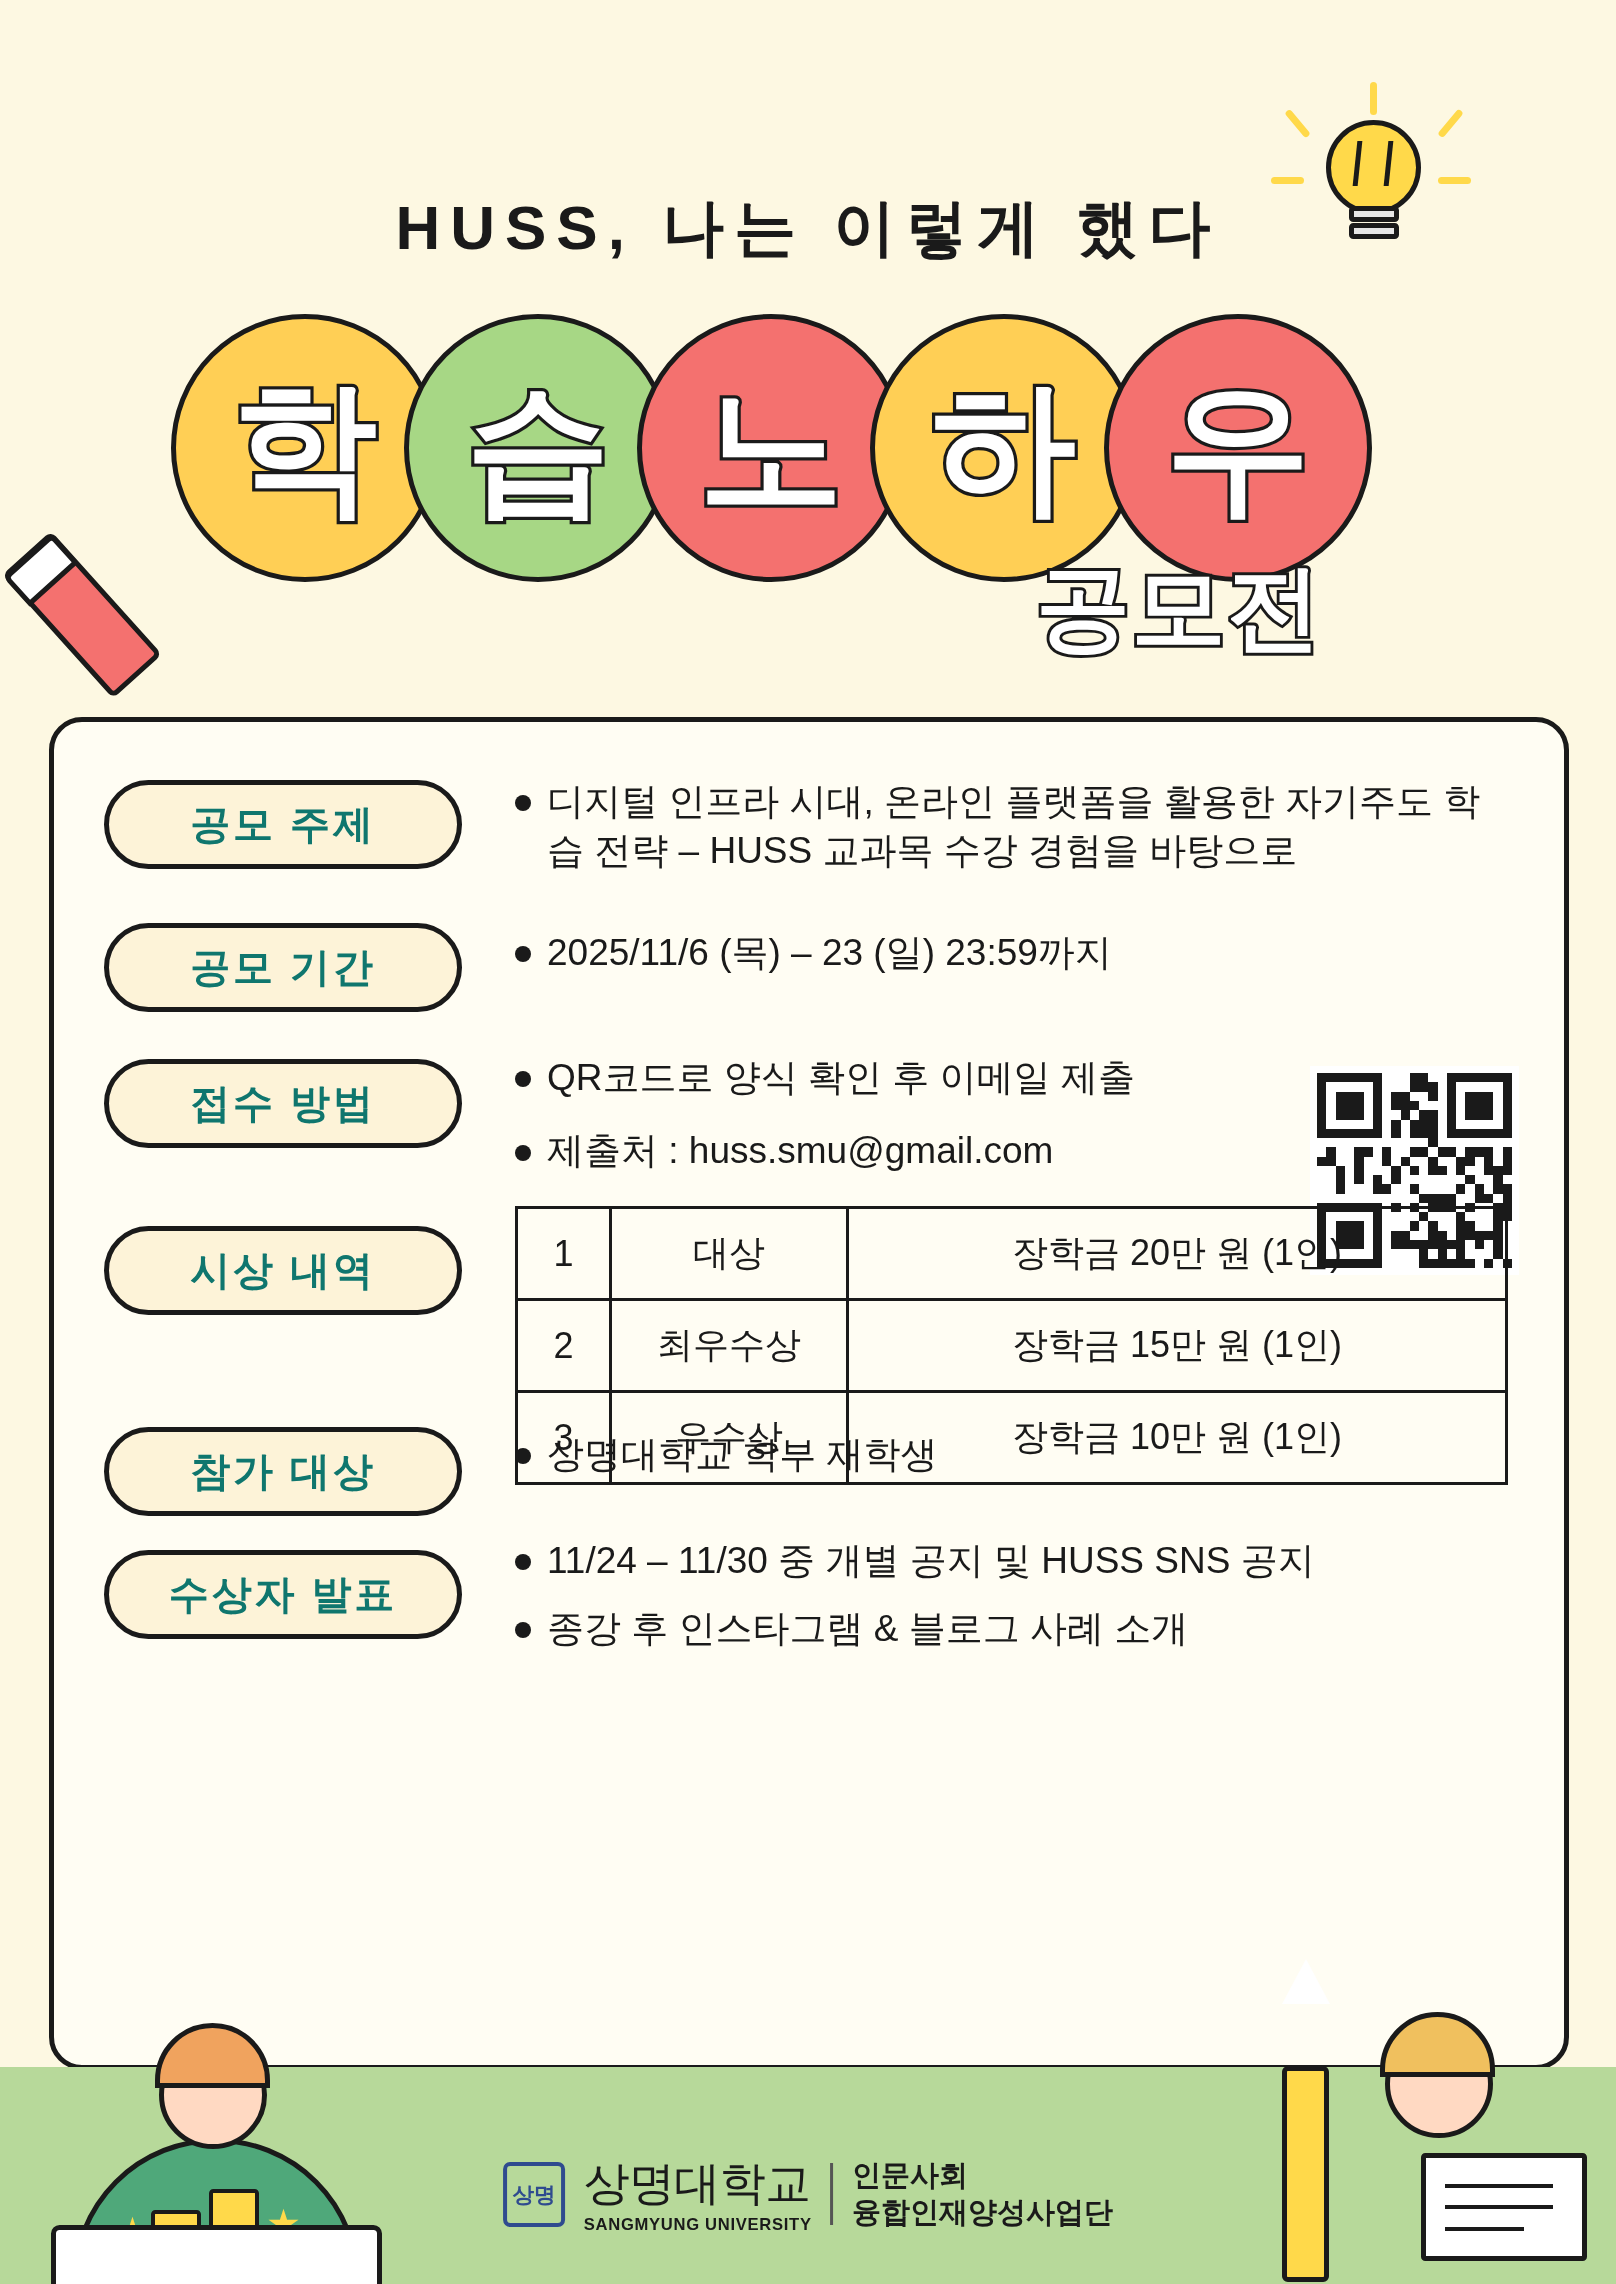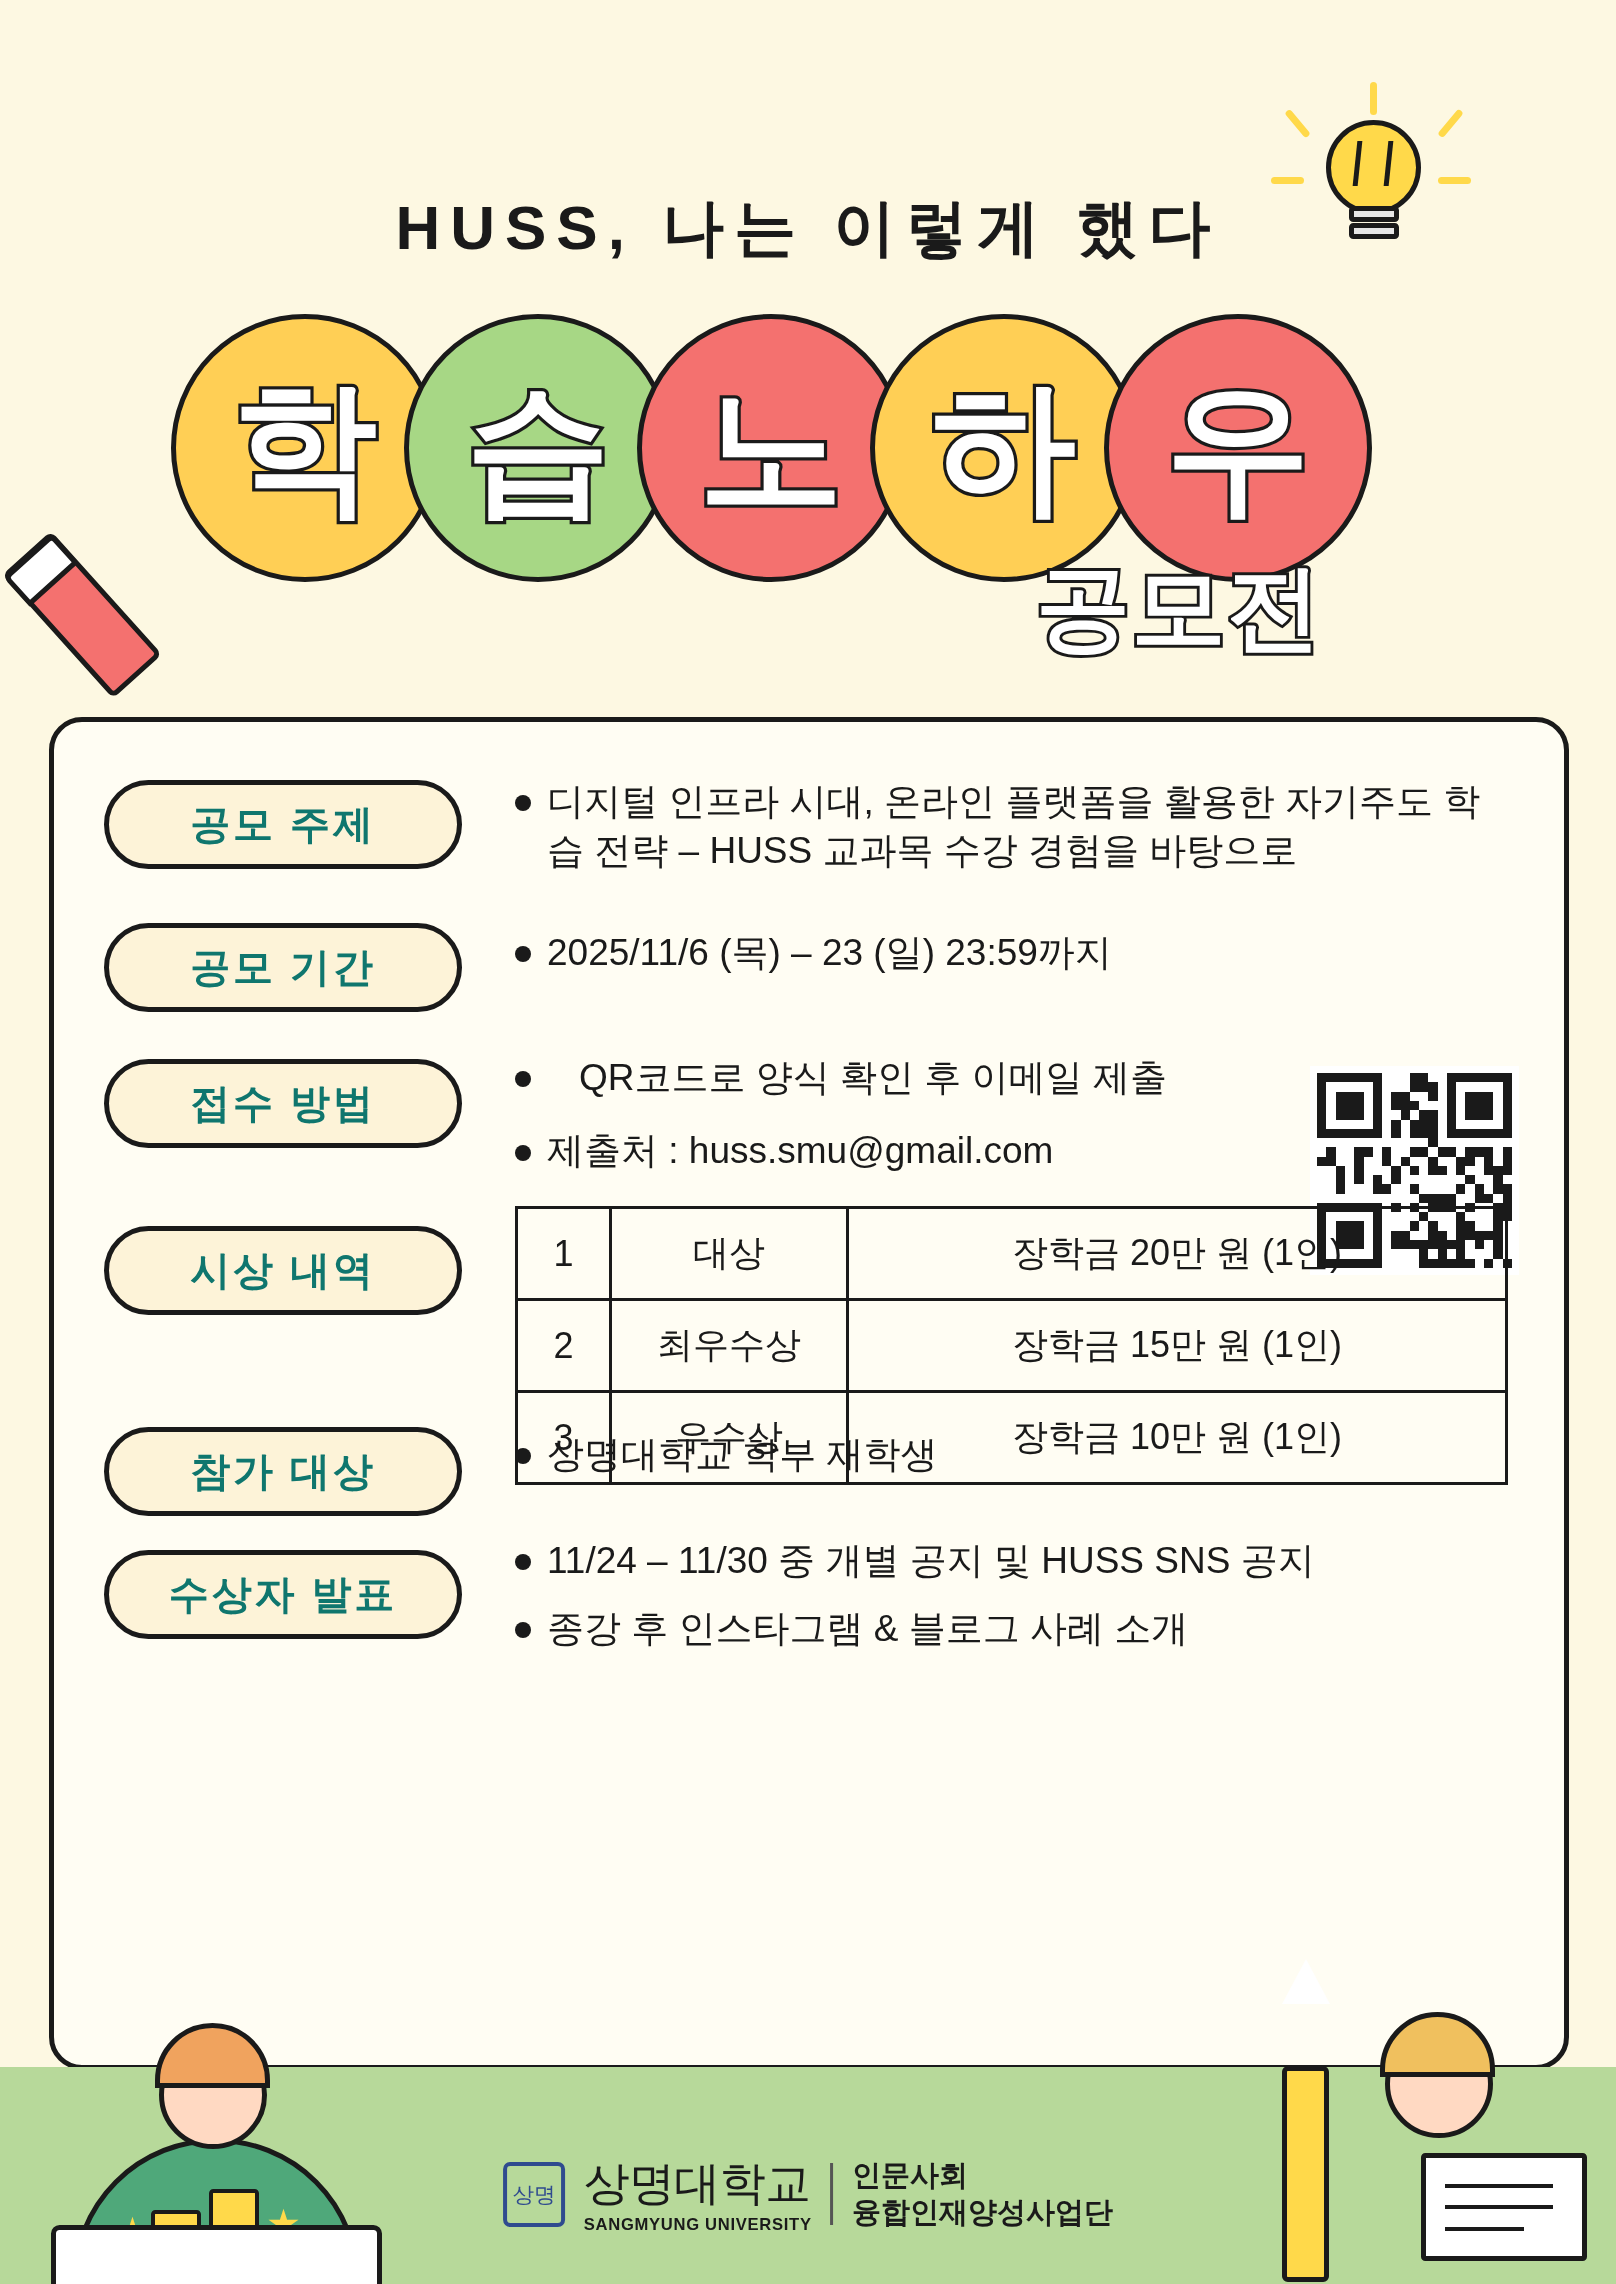--- a/index.html
+++ b/index.html
@@ -164,21 +164,21 @@
   .footer {
     position: absolute; left: 0; bottom: 0; width: 1616px; height: 237px;
     background: #b7d99a;
   }
   .logo-wrap {
     position: absolute; left: 50%; transform: translateX(-50%);
     bottom: 69px; display: flex; align-items: center; gap: 18.7px;
   }
   .logo-mark {
     width: 62px; height: 65px; border: 4.3px solid #2f4b8f; border-radius: 7.2px;
-    color: #2f4b8f; font-size: 21.6px; font-weight: normal; line-height: 27px;
+    color: #2f4b8f; font-size: 21.6px; font-weight: bold; line-height: 27px;
     display: flex; flex-direction: column; align-items: center; justify-content: center;
   }
   .logo-main .kr { font-size: 46px; font-weight: normal; color: #1a1a1a; letter-spacing: -0.7px; }
   .logo-main .en { font-size: 16.6px; font-weight: bold; color: #1a1a1a; letter-spacing: 0.7px; }
   .logo-div { width: 2.9px; height: 62px; background: #555; }
   .logo-sub { font-size: 29px; font-weight: bold; color: #1a1a1a; line-height: 1.28; }
 
   
   .kid-l { position: absolute; left: 29px; bottom: 0; width: 374px; height: 302px; }
   .kid-r { position: absolute; right: 29px; bottom: 0; width: 374px; height: 302px; }
@@ -279,21 +279,21 @@
       <div class="bullet-line">
         <span class="dot"></span>
         <span class="txt">2025/11/6 (목) – 23 (일) 23:59까지</span>
       </div>
     </div>
 
     <div class="row r-apply">
       <div class="tag">접수 방법</div>
     </div>
     <div class="content c-apply">
-      <div class="bullet-line" style="margin-bottom:24.5px;gap:32px;">
+      <div class="bullet-line" style="margin-bottom:24.5px;">
         <span class="dot"></span>
         <span class="txt">QR코드로 양식 확인 후 이메일 제출</span>
       </div>
       <div class="bullet-line">
         <span class="dot"></span>
         <span class="txt">제출처 : huss.smu@gmail.com</span>
       </div>
     </div>
 
     <div class="qr">

